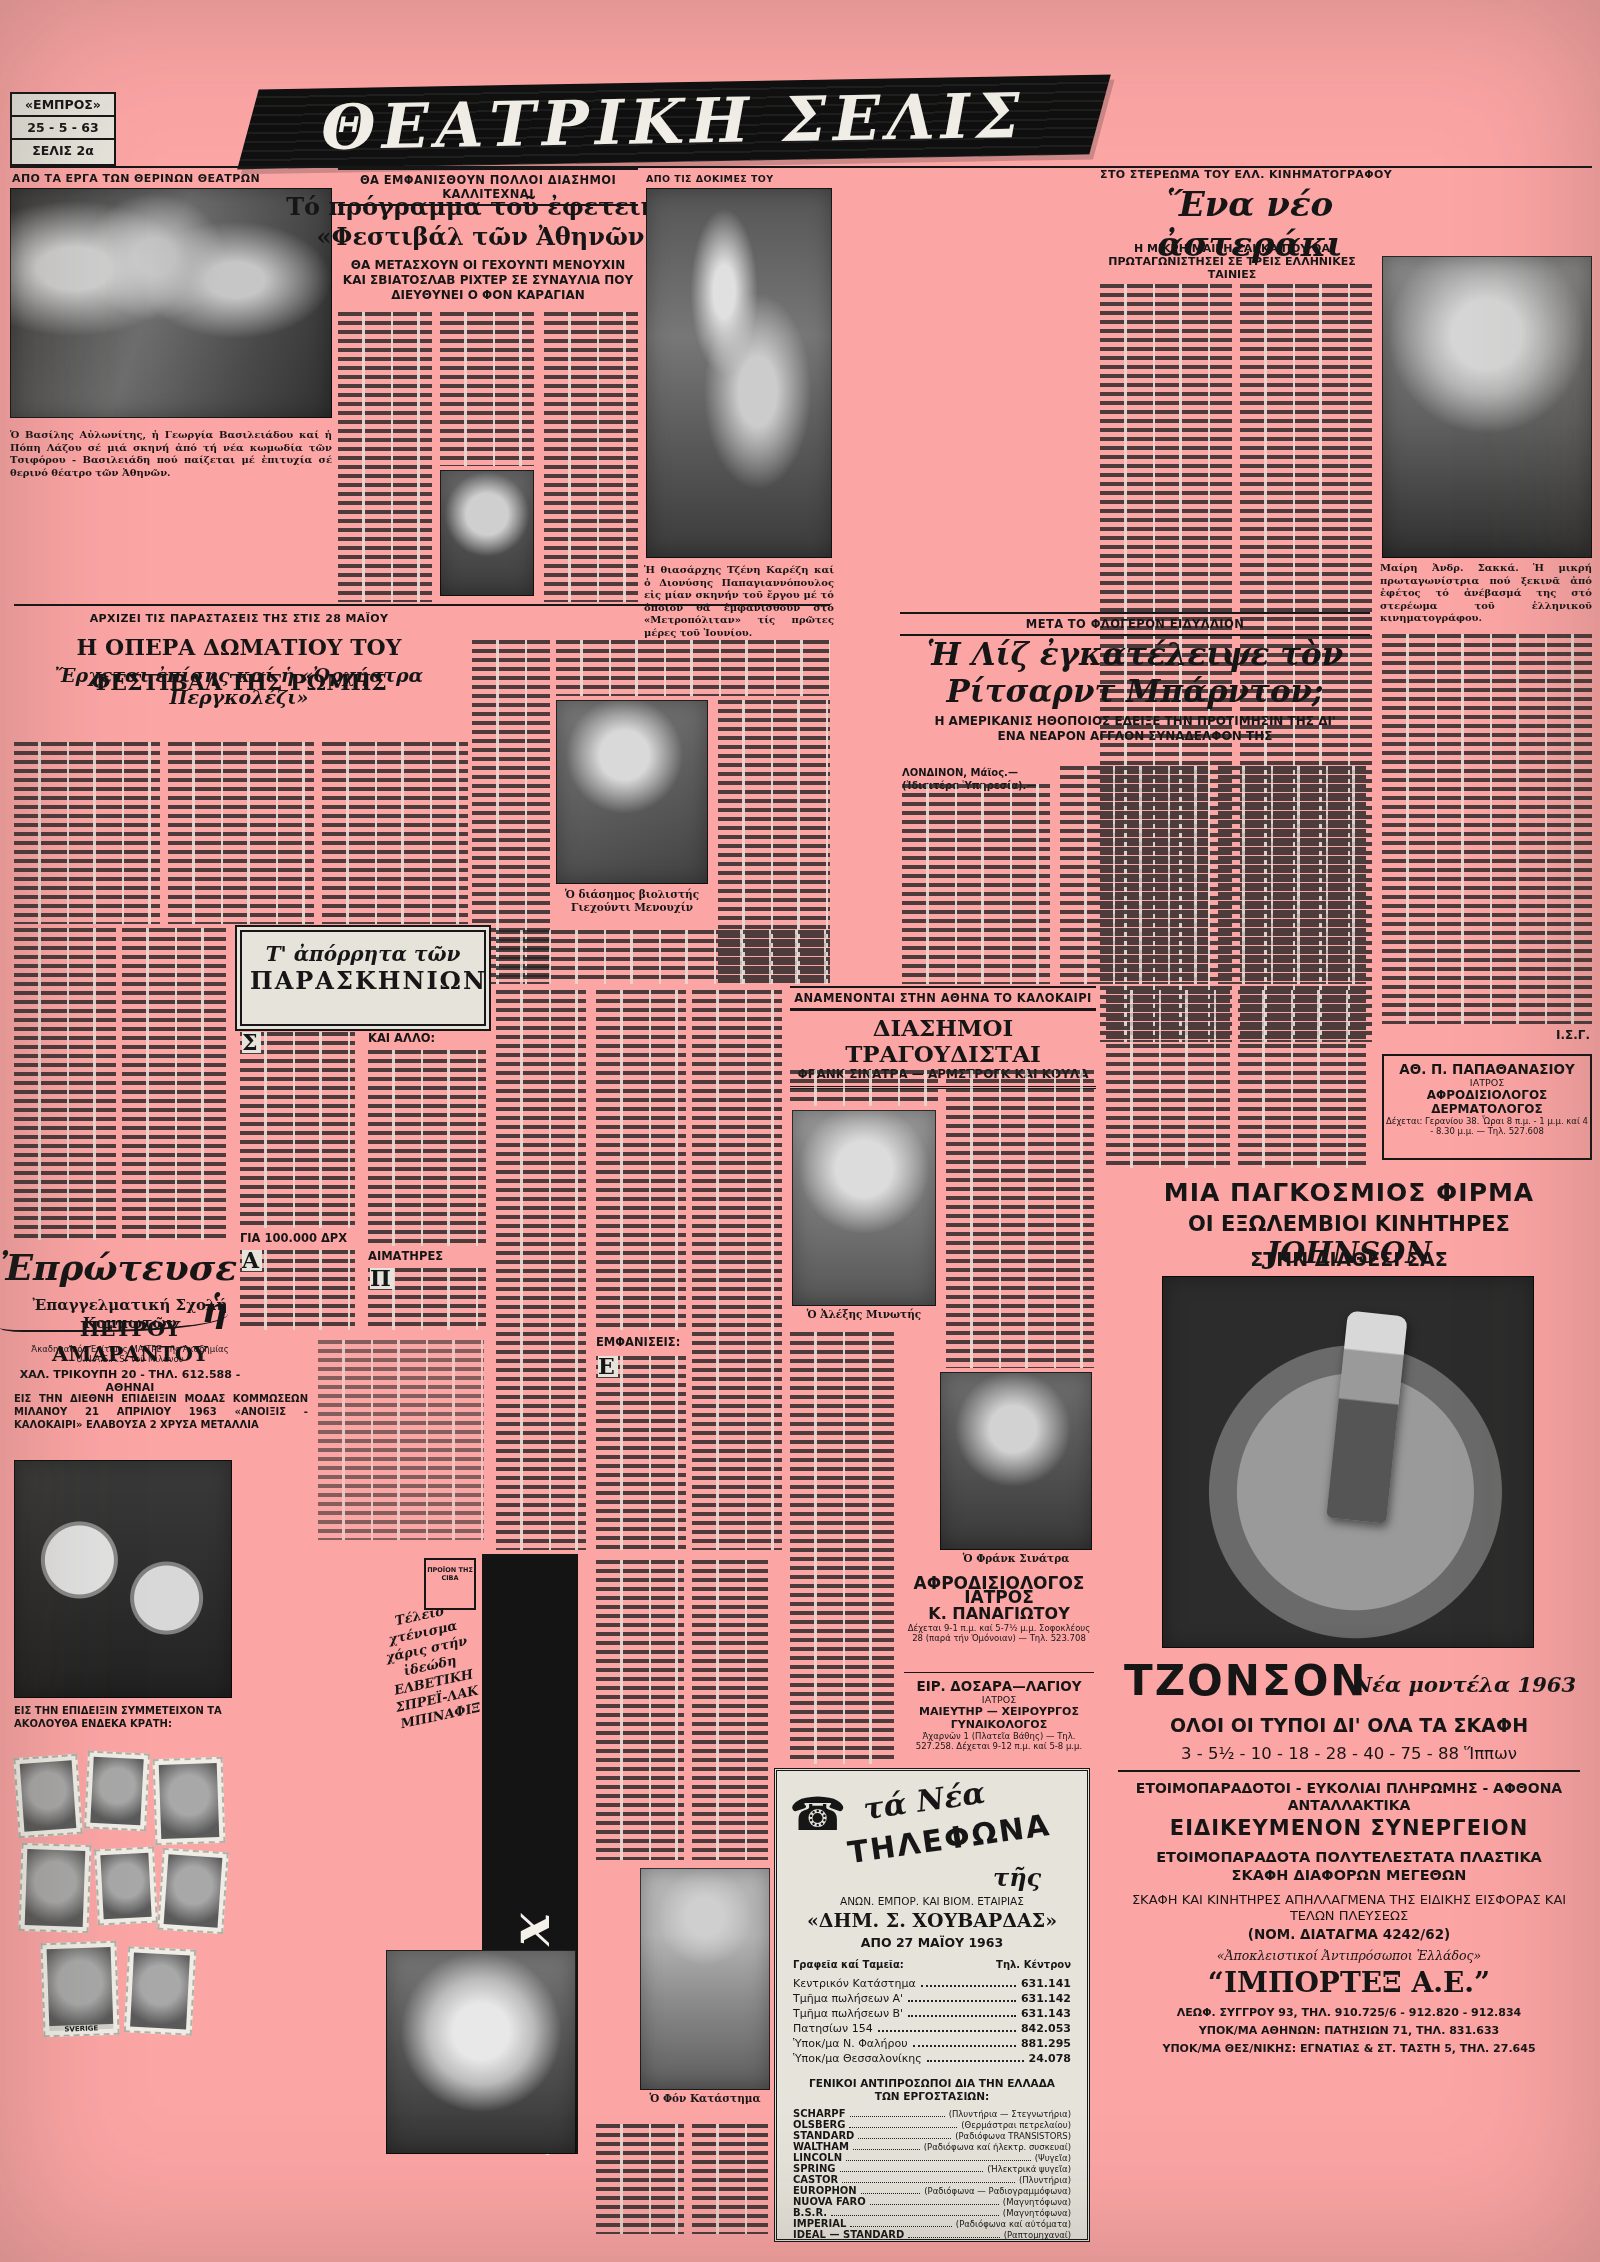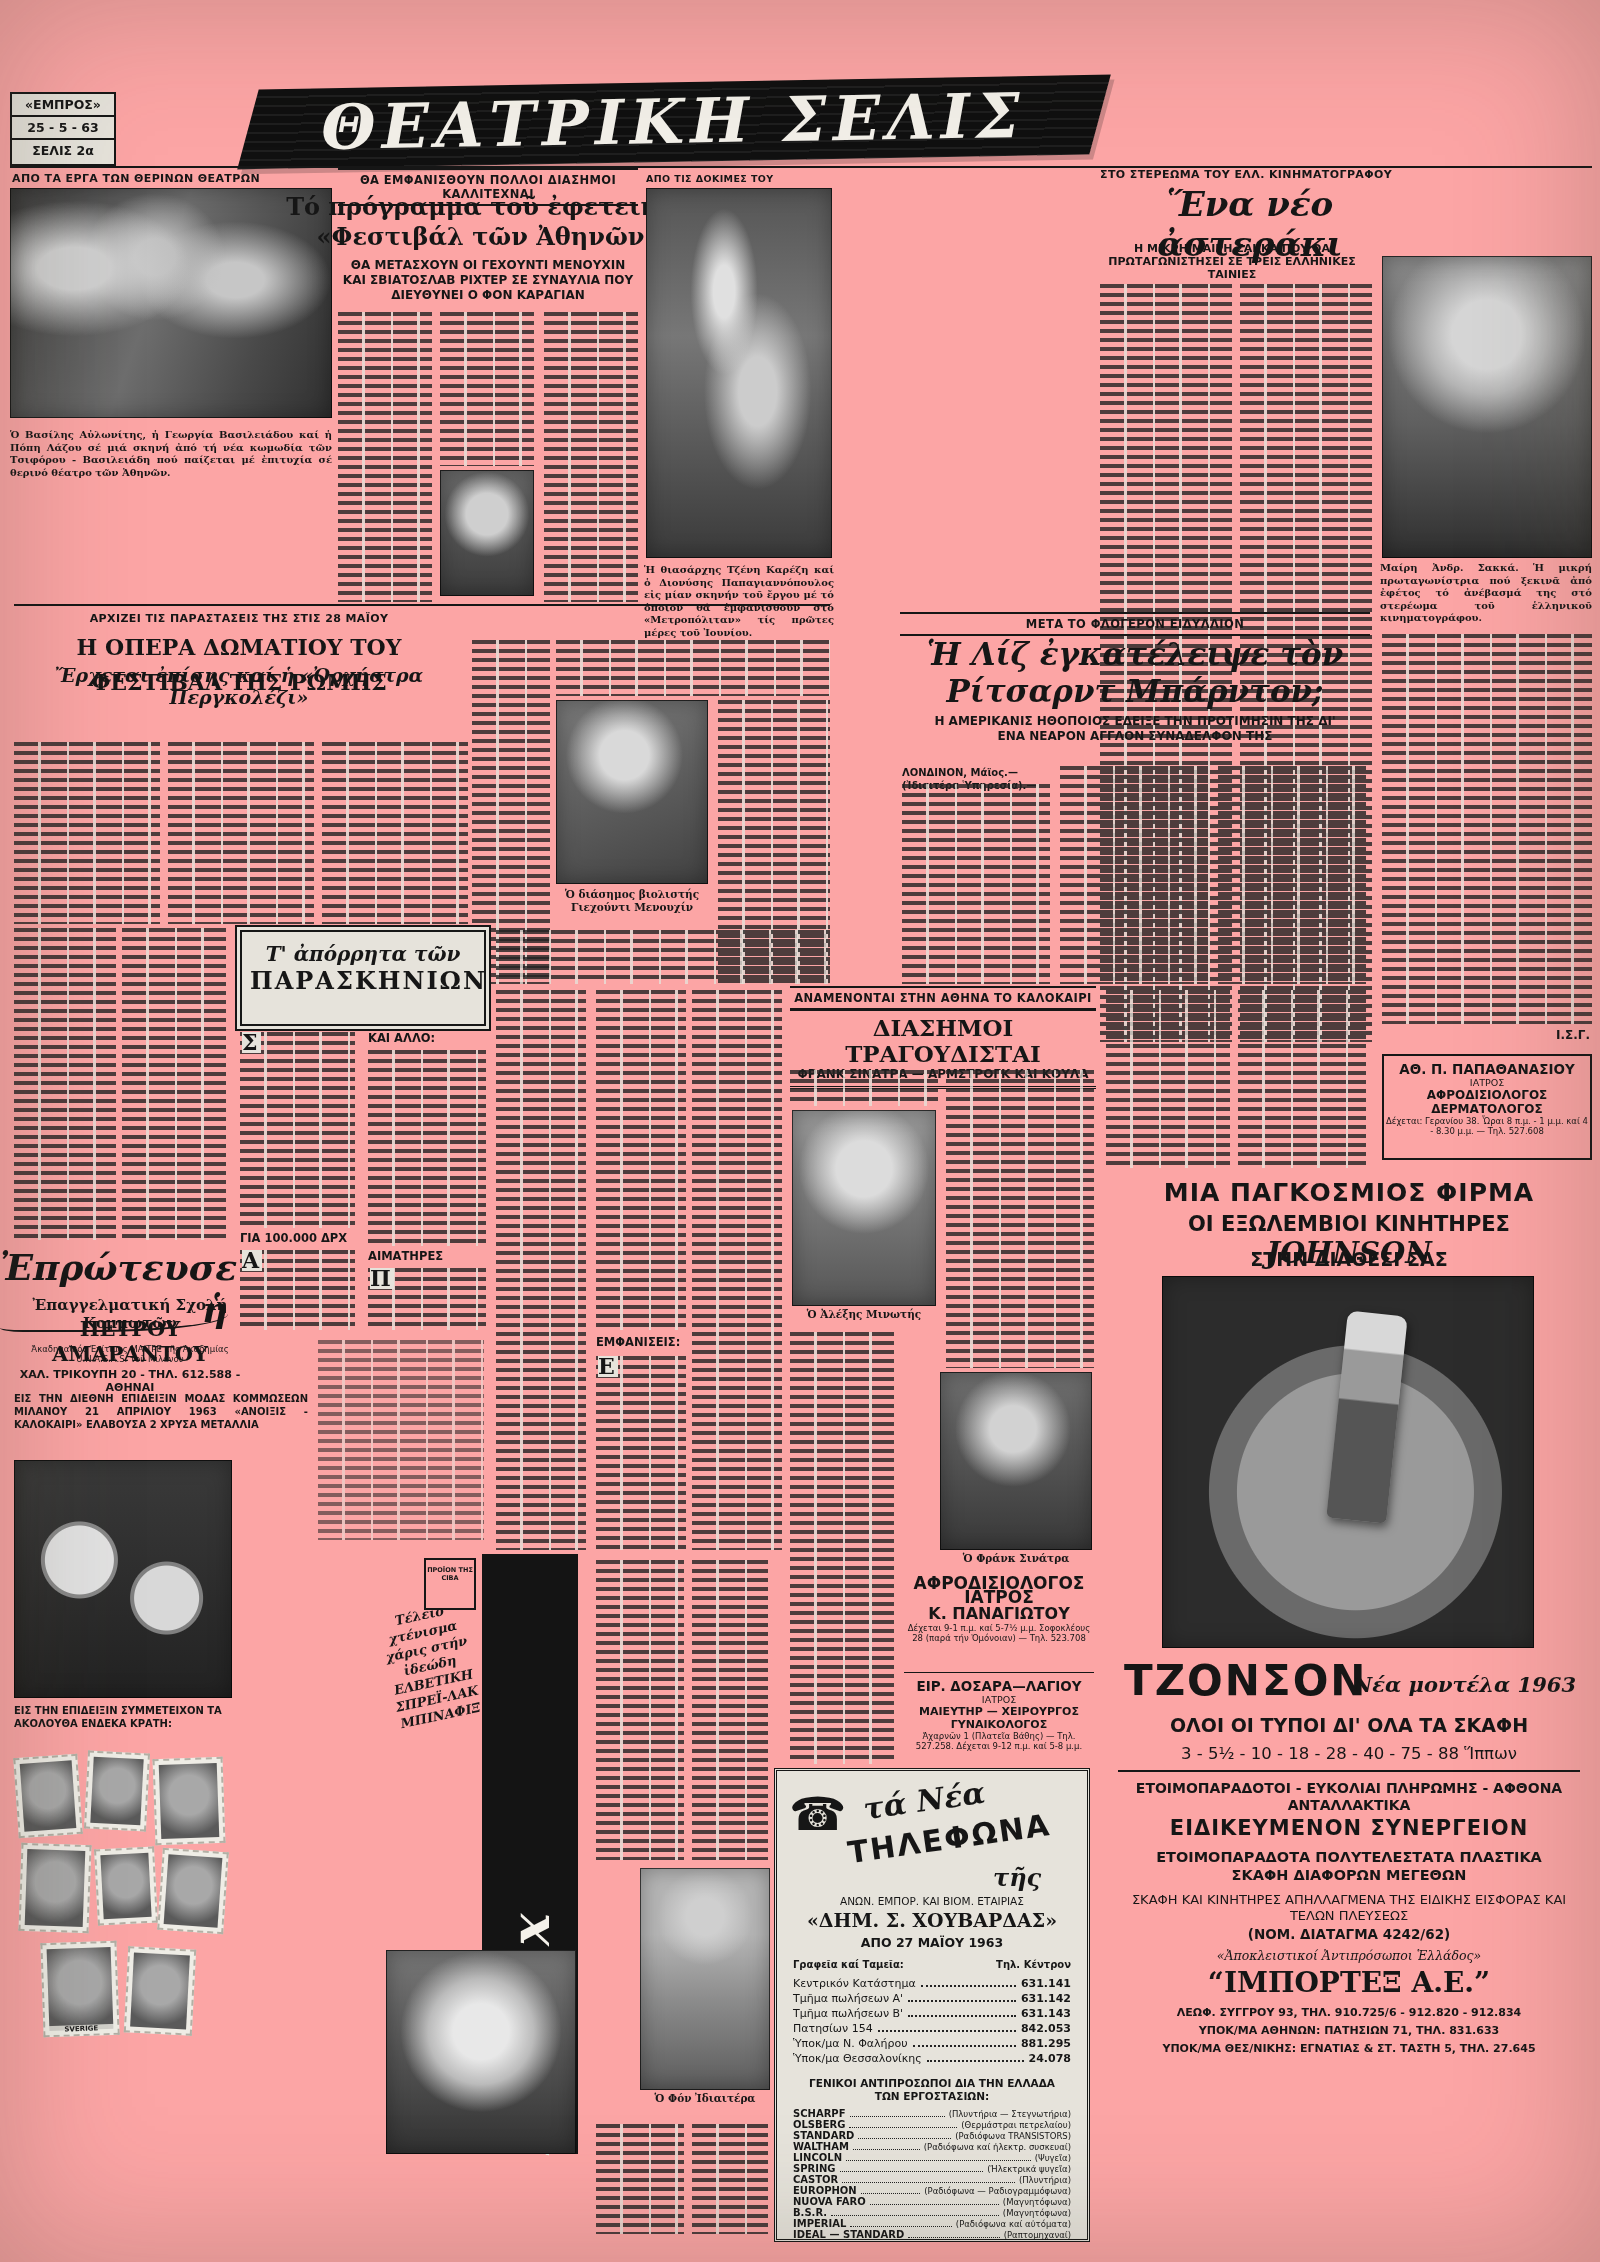--- a/index.html
+++ b/index.html
@@ -190,21 +190,21 @@
 
   <div class="abs gtx" style="left:496px;top:990px;width:90px;height:560px"></div>
   <div class="abs gtx" style="left:596px;top:990px;width:90px;height:340px"></div>
   <div class="abs sub" style="left:596px;top:1336px;width:120px">ΕΜΦΑΝΙΣΕΙΣ:</div>
   <div class="abs gtx" style="left:596px;top:1356px;width:90px;height:194px"></div>
   <div class="abs dcap" style="left:598px;top:1356px">Ε</div>
   <div class="abs gtx" style="left:692px;top:990px;width:90px;height:560px"></div>
   <div class="abs gtx" style="left:596px;top:1560px;width:88px;height:300px"></div>
   <div class="abs gtx" style="left:692px;top:1560px;width:76px;height:300px"></div>
   <div class="abs photo ph-karajan" style="left:640px;top:1868px;width:130px;height:222px"></div>
-  <div class="abs capc" style="left:638px;top:2092px;width:134px">Ὁ Φόν Ἰδιαιτέρα</div>
+  <div class="abs capc" style="left:638px;top:2092px;width:134px">Ὁ Φόν Κατάστημα</div>
   <div class="abs gtx" style="left:596px;top:2124px;width:88px;height:110px"></div>
   <div class="abs gtx" style="left:692px;top:2124px;width:76px;height:110px"></div>
 
   <div class="abs kickbar" style="left:790px;top:986px;width:306px">ΑΝΑΜΕΝΟΝΤΑΙ ΣΤΗΝ ΑΘΗΝΑ ΤΟ ΚΑΛΟΚΑΙΡΙ</div>
   <div class="abs hdlbox" style="left:790px;top:1008px;width:306px">
     <div class="hl c" style="font-size:23px;line-height:26px">ΔΙΑΣΗΜΟΙ ΤΡΑΓΟΥΔΙΣΤΑΙ</div>
     <div class="deck" style="font-size:12px">ΦΡΑΝΚ ΣΙΝΑΤΡΑ — ΑΡΜΣΤΡΟΓΚ ΚΑΙ ΚΟΥΛΑ</div>
   </div>
   <div class="abs gtx" style="left:790px;top:1070px;width:148px;height:36px"></div>
   <div class="abs photo ph-minotis" style="left:792px;top:1110px;width:144px;height:196px"></div>

